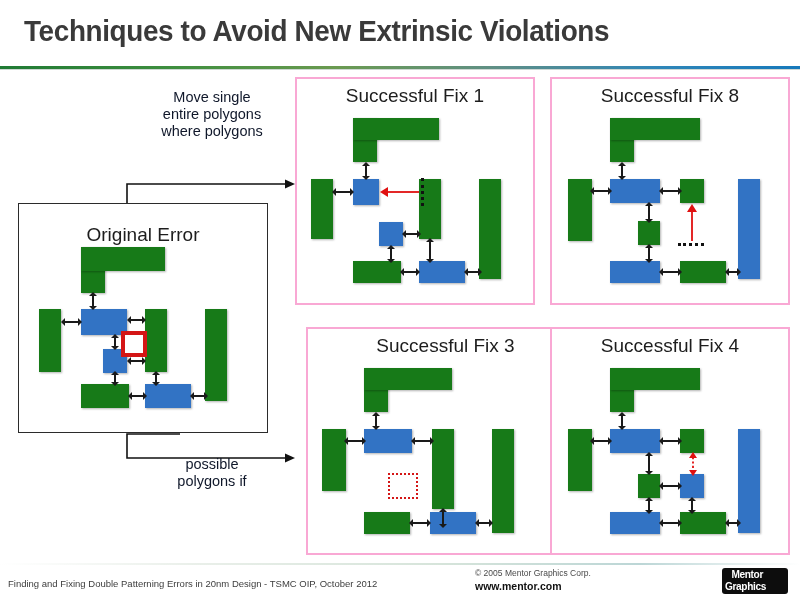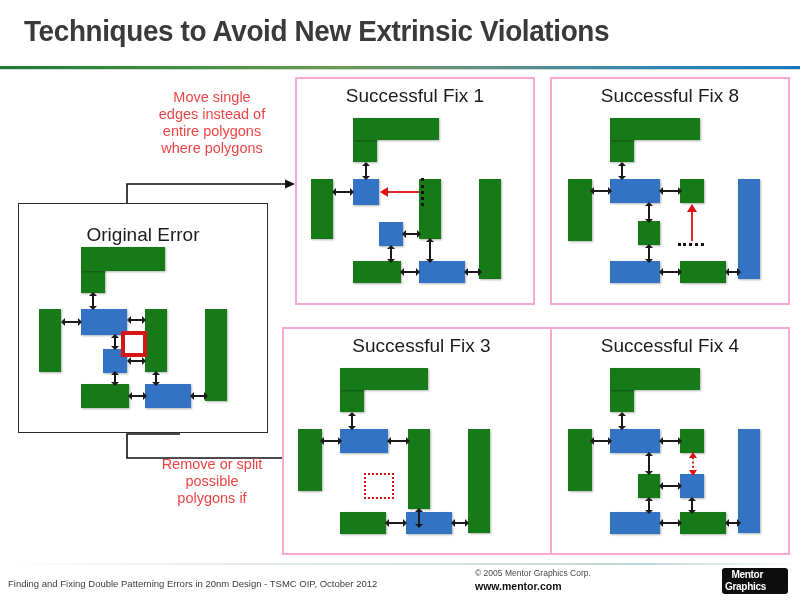--- a/index.html
+++ b/index.html
@@ -51,21 +51,21 @@
     border: 2px dotted #d41616; background: #ffffff;
   }
 
   
   .arr { position: absolute; }
   .arr svg { display: block; overflow: visible; }
 
   
   .callout {
     position: absolute; text-align: center;
-    font-size: 14.5px; color: #ef4444; line-height: 1.18;
+    font-size: 14.5px; color: #0f172a; line-height: 1.18;
     font-family: "Liberation Sans", sans-serif;
   }
 
   
   .connector { position: absolute; }
 
   
   .footer-rule {
     position: absolute; left: 0; top: 563px; width: 800px; height: 2px;
     background: linear-gradient(to right,#ffffff 0%, #e9efe9 25%, #d6e4da 55%, #bcd6d6 80%, #ffffff 100%);
@@ -117,27 +117,25 @@
 
   <div class="connector" style="left:125px; top:432px; width:175px; height:32px;">
     <svg width="175" height="32">
       <path d="M55,2 L2,2 L2,26 L160,26" fill="none" stroke="#111" stroke-width="1.6"></path>
       <path d="M160,21.5 L170,26 L160,30.5 Z" fill="#111"></path>
     </svg>
   </div>
 
   <div class="callout" style="left:128px; top:89px; width:168px;">
     <div>Move single</div>
-    <div>edges instead of</div>
     <div>entire polygons</div>
     <div>where polygons</div>
   </div>
 
   <div class="callout" style="left:128px; top:456px; width:168px;">
-    <div>Remove or split</div>
     <div>possible</div>
     <div>polygons if</div>
   </div>
 
   <div class="panel black-frame" style="left:18px; top:203px; width:250px; height:230px;">
     <div class="panel-title" style="top:8px;margin-top:12px;">Original Error</div>
     <div class="stage">
 
       <div class="shape g" style="left:62px; top:43px; width:24px; height:46px;"></div>
       <div class="shape g" style="left:62px; top:43px; width:84px; height:24px;"></div>
@@ -367,21 +365,21 @@
       <div class="arr" style="left:173px; top:187px;">
         <svg width="16" height="12">
             <path d="M1,6 L15,6" stroke="#1a1a1a" stroke-width="2"></path>
         <path d="M4,2 L0,6 L4,10 Z" fill="#1a1a1a"></path>
             <path d="M12,2 L16,6 L12,10 Z" fill="#1a1a1a"></path>
           </svg>
       </div>
     </div>
   </div>
 
-  <div class="panel green-frame" style="left:282px; top:327px; width:279px; height:228px;">
+  <div class="panel green-frame" style="left:306px; top:327px; width:279px; height:228px;">
     <div class="panel-title" style="top:6px;">Successful Fix 3</div>
     <div class="stage">
       <div class="shape g" style="left:56px; top:39px; width:24px; height:44px;"></div>
       <div class="shape g" style="left:56px; top:39px; width:88px; height:22px;"></div>
 
       <div class="shape g" style="left:14px; top:100px; width:24px; height:62px;"></div>
       <div class="shape b" style="left:56px; top:100px; width:48px; height:24px;"></div>
       <div class="shape g" style="left:124px; top:100px; width:22px; height:80px;"></div>
       <div class="shape g" style="left:184px; top:100px; width:22px; height:104px;"></div>
 

